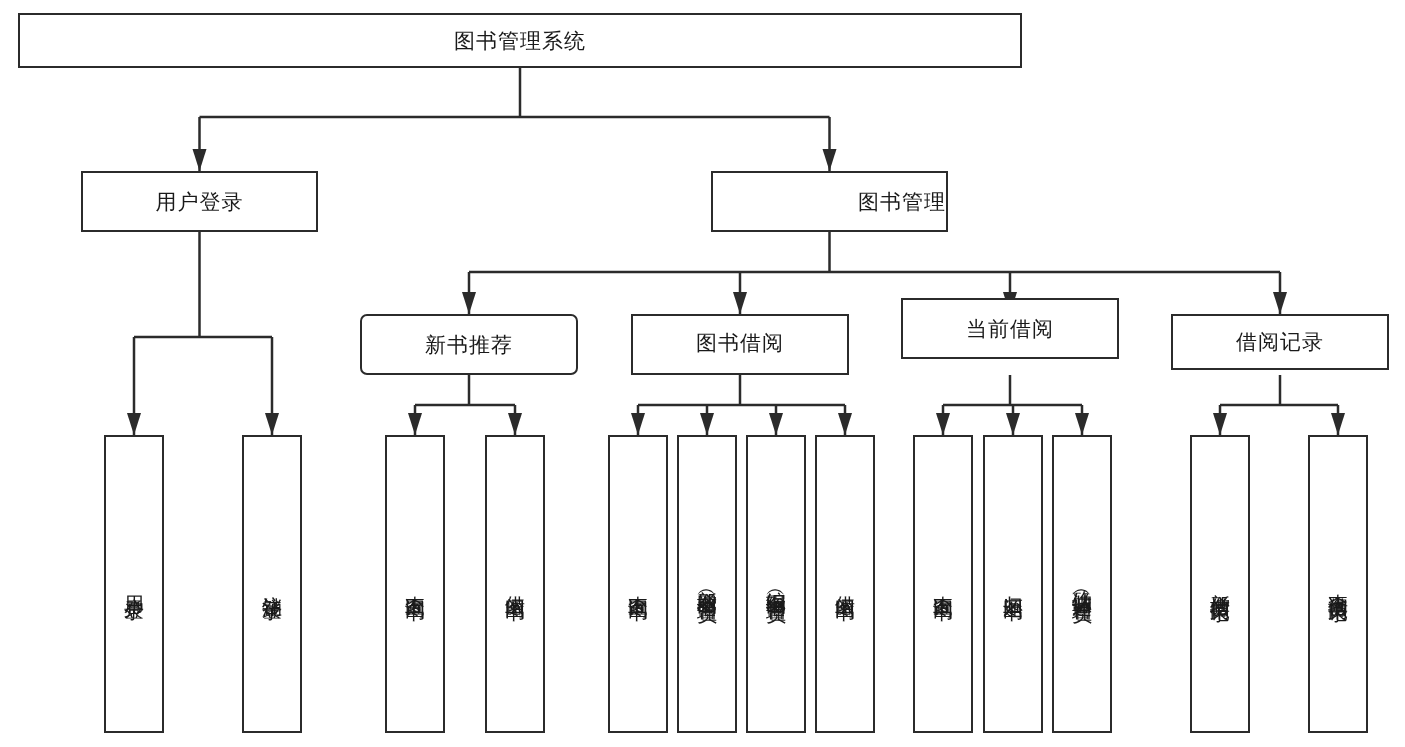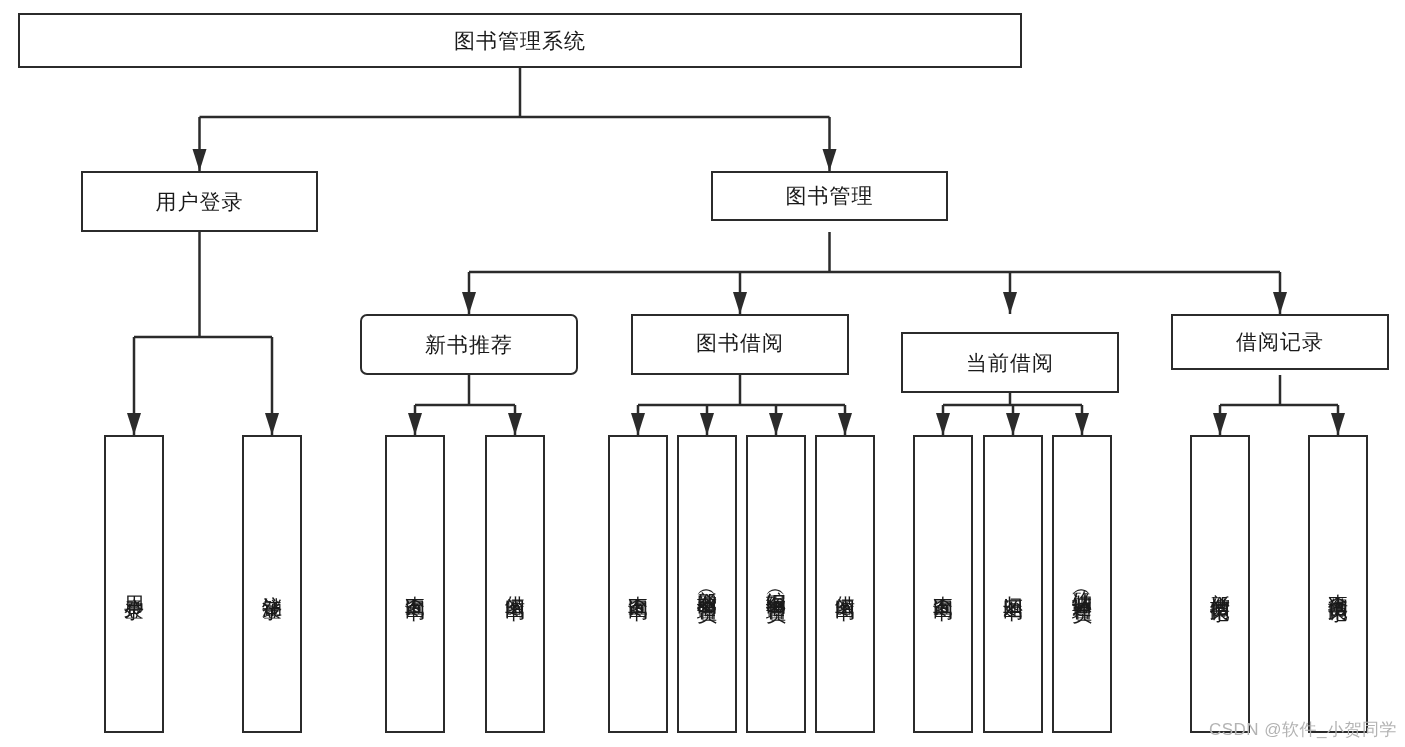--- a/index.html
+++ b/index.html
@@ -126,30 +126,30 @@
       <line x1="1338" y1="405" x2="1338" y2="435" stroke="#2b2b2b" stroke-width="2.5"></line>
       <path d="M 1331 413 L 1338 435 L 1345 413 Z" fill="#2b2b2b"></path>
     </svg>
   <div id="node-layer">
       <div class="node-box horizontal" style="left: 18px; top: 13px; width: 1004px; height: 55px;">
         <span class="node-label">图书管理系统</span>
       </div>
       <div class="node-box horizontal" style="left: 81px; top: 171px; width: 237px; height: 61px;">
         <span class="node-label">用户登录</span>
       </div>
-      <div class="node-box horizontal" style="left: 711px; top: 171px; width: 237px; height: 50px;">
+      <div class="node-box horizontal" style="left: 711px; top: 171px; width: 237px; height: 61px; justify-content: flex-end;">
         <span class="node-label">图书管理</span>
       </div>
       <div class="node-box horizontal" style="left: 360px; top: 314px; width: 218px; height: 61px; border-radius: 7px;">
         <span class="node-label">新书推荐</span>
       </div>
       <div class="node-box horizontal" style="left: 631px; top: 314px; width: 218px; height: 61px; font-family: Liberation Mono, monospace;">
         <span class="node-label">图书借阅</span>
       </div>
-      <div class="node-box horizontal" style="left: 901px; top: 332px; width: 218px; height: 61px;">
+      <div class="node-box horizontal" style="left: 901px; top: 298px; width: 218px; height: 61px;">
         <span class="node-label">当前借阅</span>
       </div>
       <div class="node-box horizontal" style="left: 1171px; top: 314px; width: 218px; height: 56px;">
         <span class="node-label">借阅记录</span>
       </div>
       <div class="node-box vertical" style="left: 104px; top: 435px; width: 60px; height: 298px;">
         <span class="node-label">用户登录</span>
       </div>
       <div class="node-box vertical" style="left: 242px; top: 435px; width: 60px; height: 298px;">
         <span class="node-label">注销登录</span>
@@ -181,14 +181,13 @@
       <div class="node-box vertical" style="left: 1052px; top: 435px; width: 60px; height: 298px;">
         <span class="node-label">确认归还（管理员）</span>
       </div>
       <div class="node-box vertical" style="left: 1190px; top: 435px; width: 60px; height: 298px;">
         <span class="node-label">新增借阅记录</span>
       </div>
       <div class="node-box vertical" style="left: 1308px; top: 435px; width: 60px; height: 298px;">
         <span class="node-label">查询借阅记录</span>
       </div>
     </div>
-  <div id="watermark">CSDN @软件_小贺同学</div>
 </div>
 
 </body></html>

